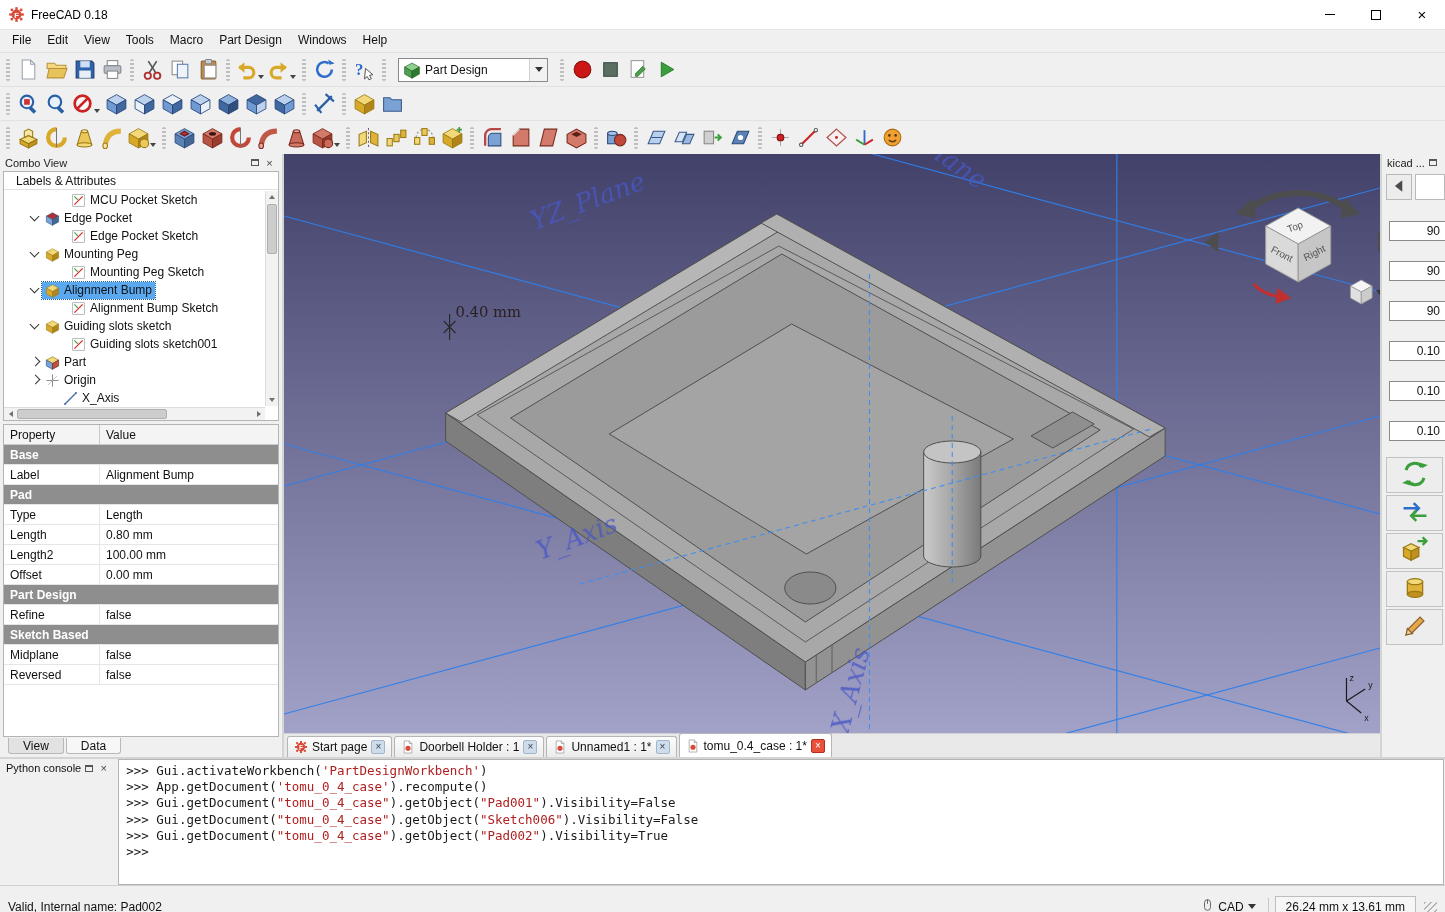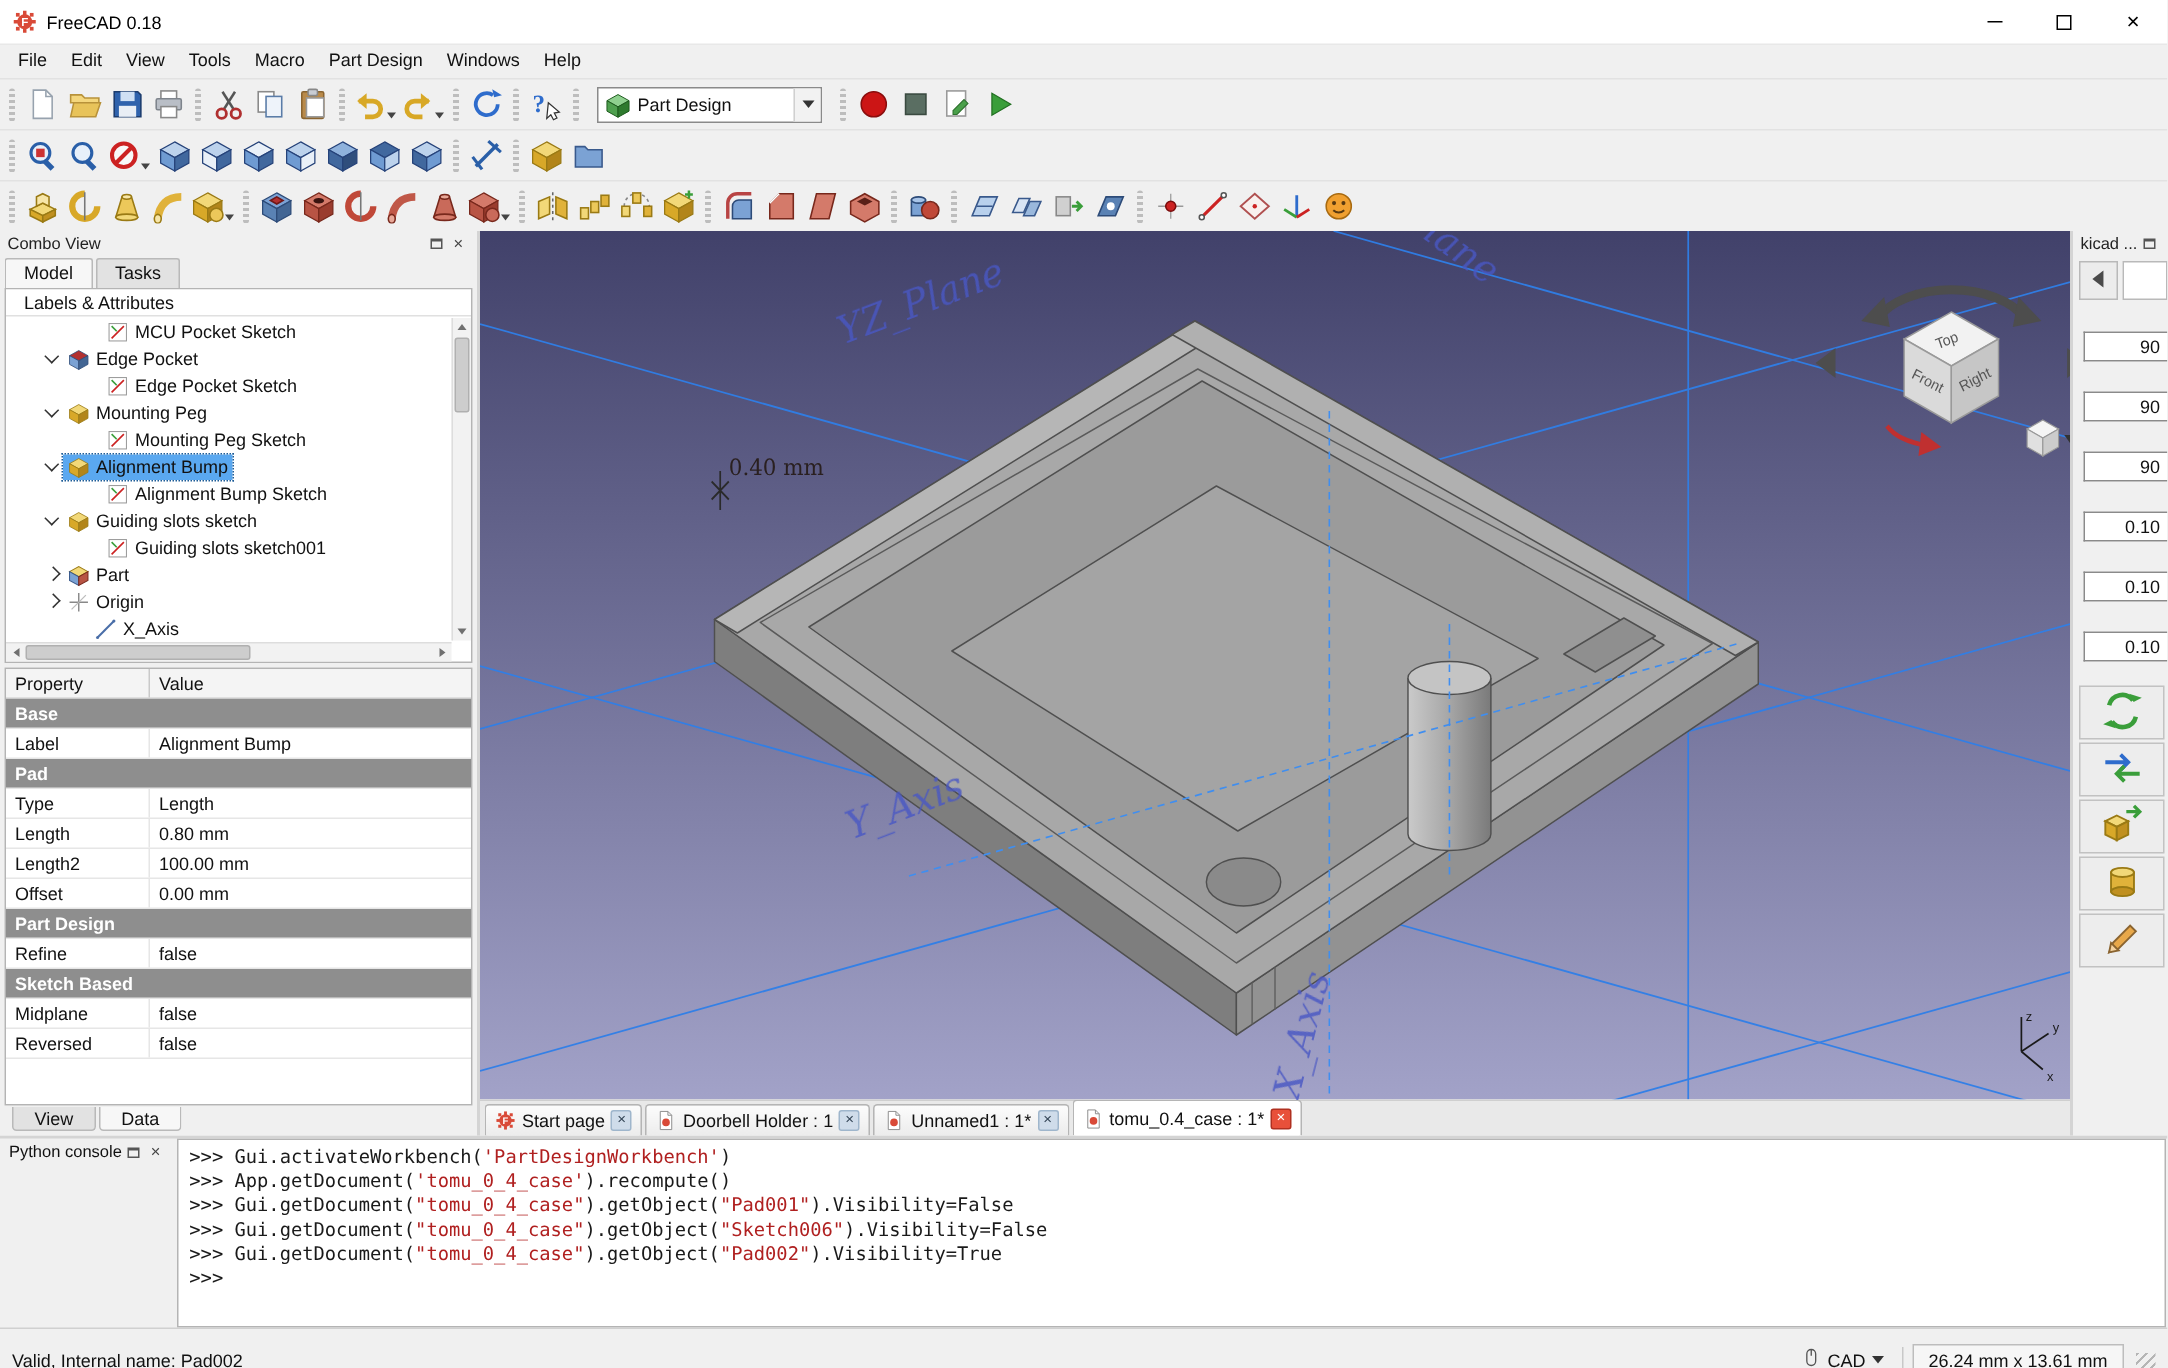--- a/index.html
+++ b/index.html
@@ -28,21 +28,21 @@
   .tb-icon svg{width:23px;height:23px;display:block;}
   .dd{width:0;height:0;border-left:3.5px solid transparent;border-right:3.5px solid transparent;border-top:4px solid #444;align-self:flex-end;margin:0 1px 5px 0;}
   .combo{display:flex;align-items:center;height:24px;background:#fff;border:1px solid #8a8a8a;width:150px;margin:0 8px;padding-left:2px;flex:none;}
   .combo .tb-icon svg{width:18px;height:18px;margin:0 4px 0 2px;}
   .combo-label{flex:1;font-size:12px;}
   .combo-arrow{width:18px;height:22px;display:flex;align-items:center;justify-content:center;border-left:1px solid #d0d0d0;background:#f2f2f2;}
   .combo-arrow i{width:0;height:0;border-left:4px solid transparent;border-right:4px solid transparent;border-top:5px solid #333;}
 
   
   .main{display:flex;height:603px;}
-  .left-panel{width:320px;background:#f0f0f0;display:flex;flex-direction:column;border-right:2px solid #d4d4d4;flex:none;}
+  .left-panel{width:284px;background:#f0f0f0;display:flex;flex-direction:column;border-right:2px solid #d4d4d4;flex:none;}
   .panel-header{height:17px;display:flex;align-items:center;padding:0 5px;font-size:11px;color:#222;flex:none;}
   .panel-header .spacer{flex:1;}
   .dock-btn{width:15px;height:14px;display:flex;align-items:center;justify-content:center;font-size:11px;color:#444;}
   .dock-float{width:8px;height:7px;border:1px solid #555;border-top-width:2px;}
 
   .mv-tabs{display:flex;padding-left:3px;height:21px;align-items:flex-end;flex:none;}
   .mv-tab{padding:2px 12px 3px;border:1px solid #b9b9b9;border-bottom:none;background:#e2e2e2;margin-right:2px;border-radius:2px 2px 0 0;font-size:12px;}
   .mv-tab.active{background:#f7f7f7;}
 
   .tree-wrap{margin:0 3px;background:#fff;border:1px solid #b4b4b4;height:250px;display:flex;flex-direction:column;position:relative;flex:none;}
@@ -772,25 +772,20 @@
 
   <div class="left-panel">
     <div class="panel-header">
       <span>Combo View</span>
       <span class="spacer"></span>
       <span class="dock-btn">
           <span class="dock-float"></span>
         </span>
       <span class="dock-btn">×</span>
     </div>
-    <div class="mv-tabs">
-
-    <div class="mv-tab active"><span>Model</span></div>
-        <div class="mv-tab"><span>Tasks</span></div>
-      </div>
     <div class="tree-wrap">
       <div class="tree-header">Labels &amp; Attributes</div>
       <div class="tree-scroll">
 
           <div class="tree-row">
             <span class="tree-indent" style="width: 48px;"></span>
             <span class="expander none"></span>
             <span class="tree-sel">
               <span class="tree-icon">
                 <svg viewBox="0 0 22 22" xmlns="http://www.w3.org/2000/svg">

